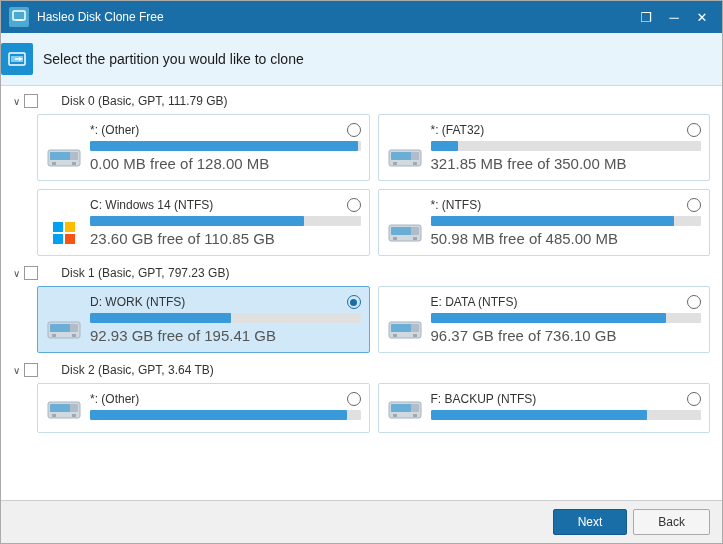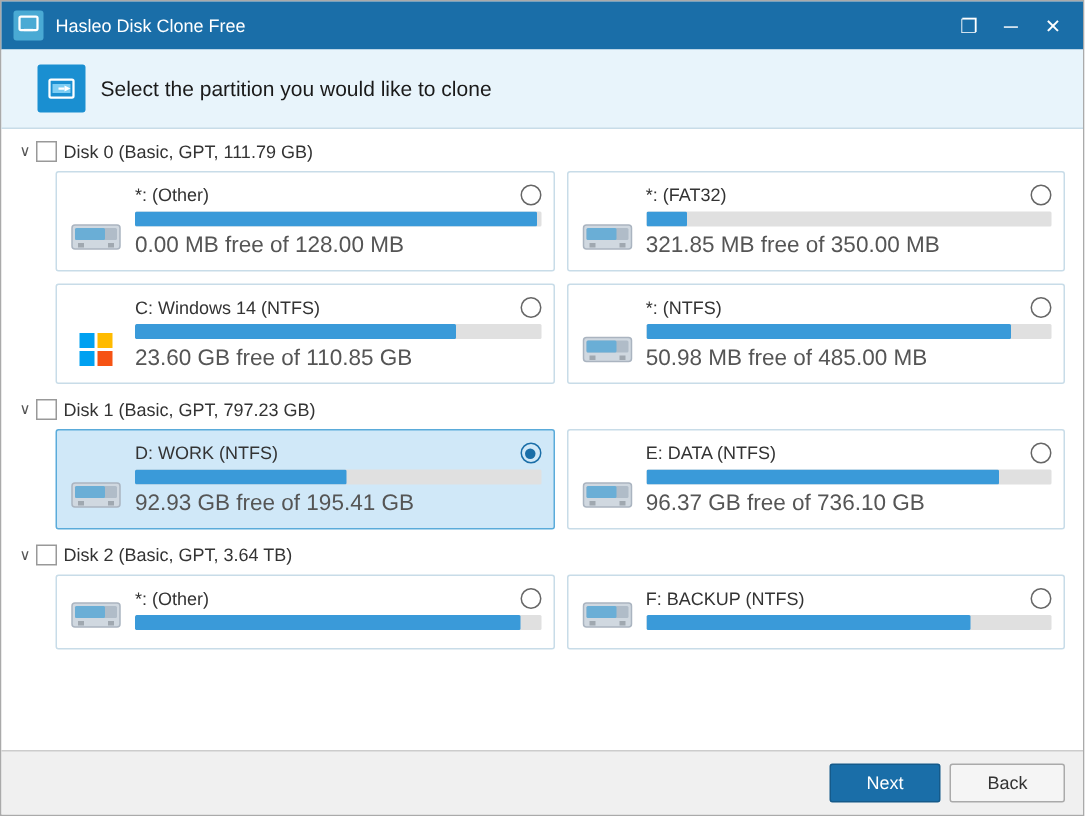--- a/index.html
+++ b/index.html
@@ -58,21 +58,21 @@
       color: white;
       cursor: pointer;
       font-size: 13px;
       display: flex;
       align-items: center;
       justify-content: center;
     }
 
     .header-bar {
       background: #e8f4fb;
-      padding: 10px 24px;
+      padding: 10px 0;
       border-bottom: 1px solid #c8dce8;
       display: flex;
       align-items: center;
       gap: 10px;
       flex-shrink: 0;
     }
     .header-icon {
       width: 32px;
       height: 32px;
       background: #1a8fd1;
@@ -114,20 +114,21 @@
     .disk-checkbox {
       width: 14px;
       height: 14px;
       border: 1px solid #999;
       background: #fff;
       flex-shrink: 0;
     }
     .disk-label {
       font-size: 12px;
       color: #333;
+      margin-left: 19px;
     }
 
     .partitions-grid {
       display: grid;
       grid-template-columns: 1fr 1fr;
       gap: 8px;
       padding-left: 24px;
     }
 
     .partition-card {

